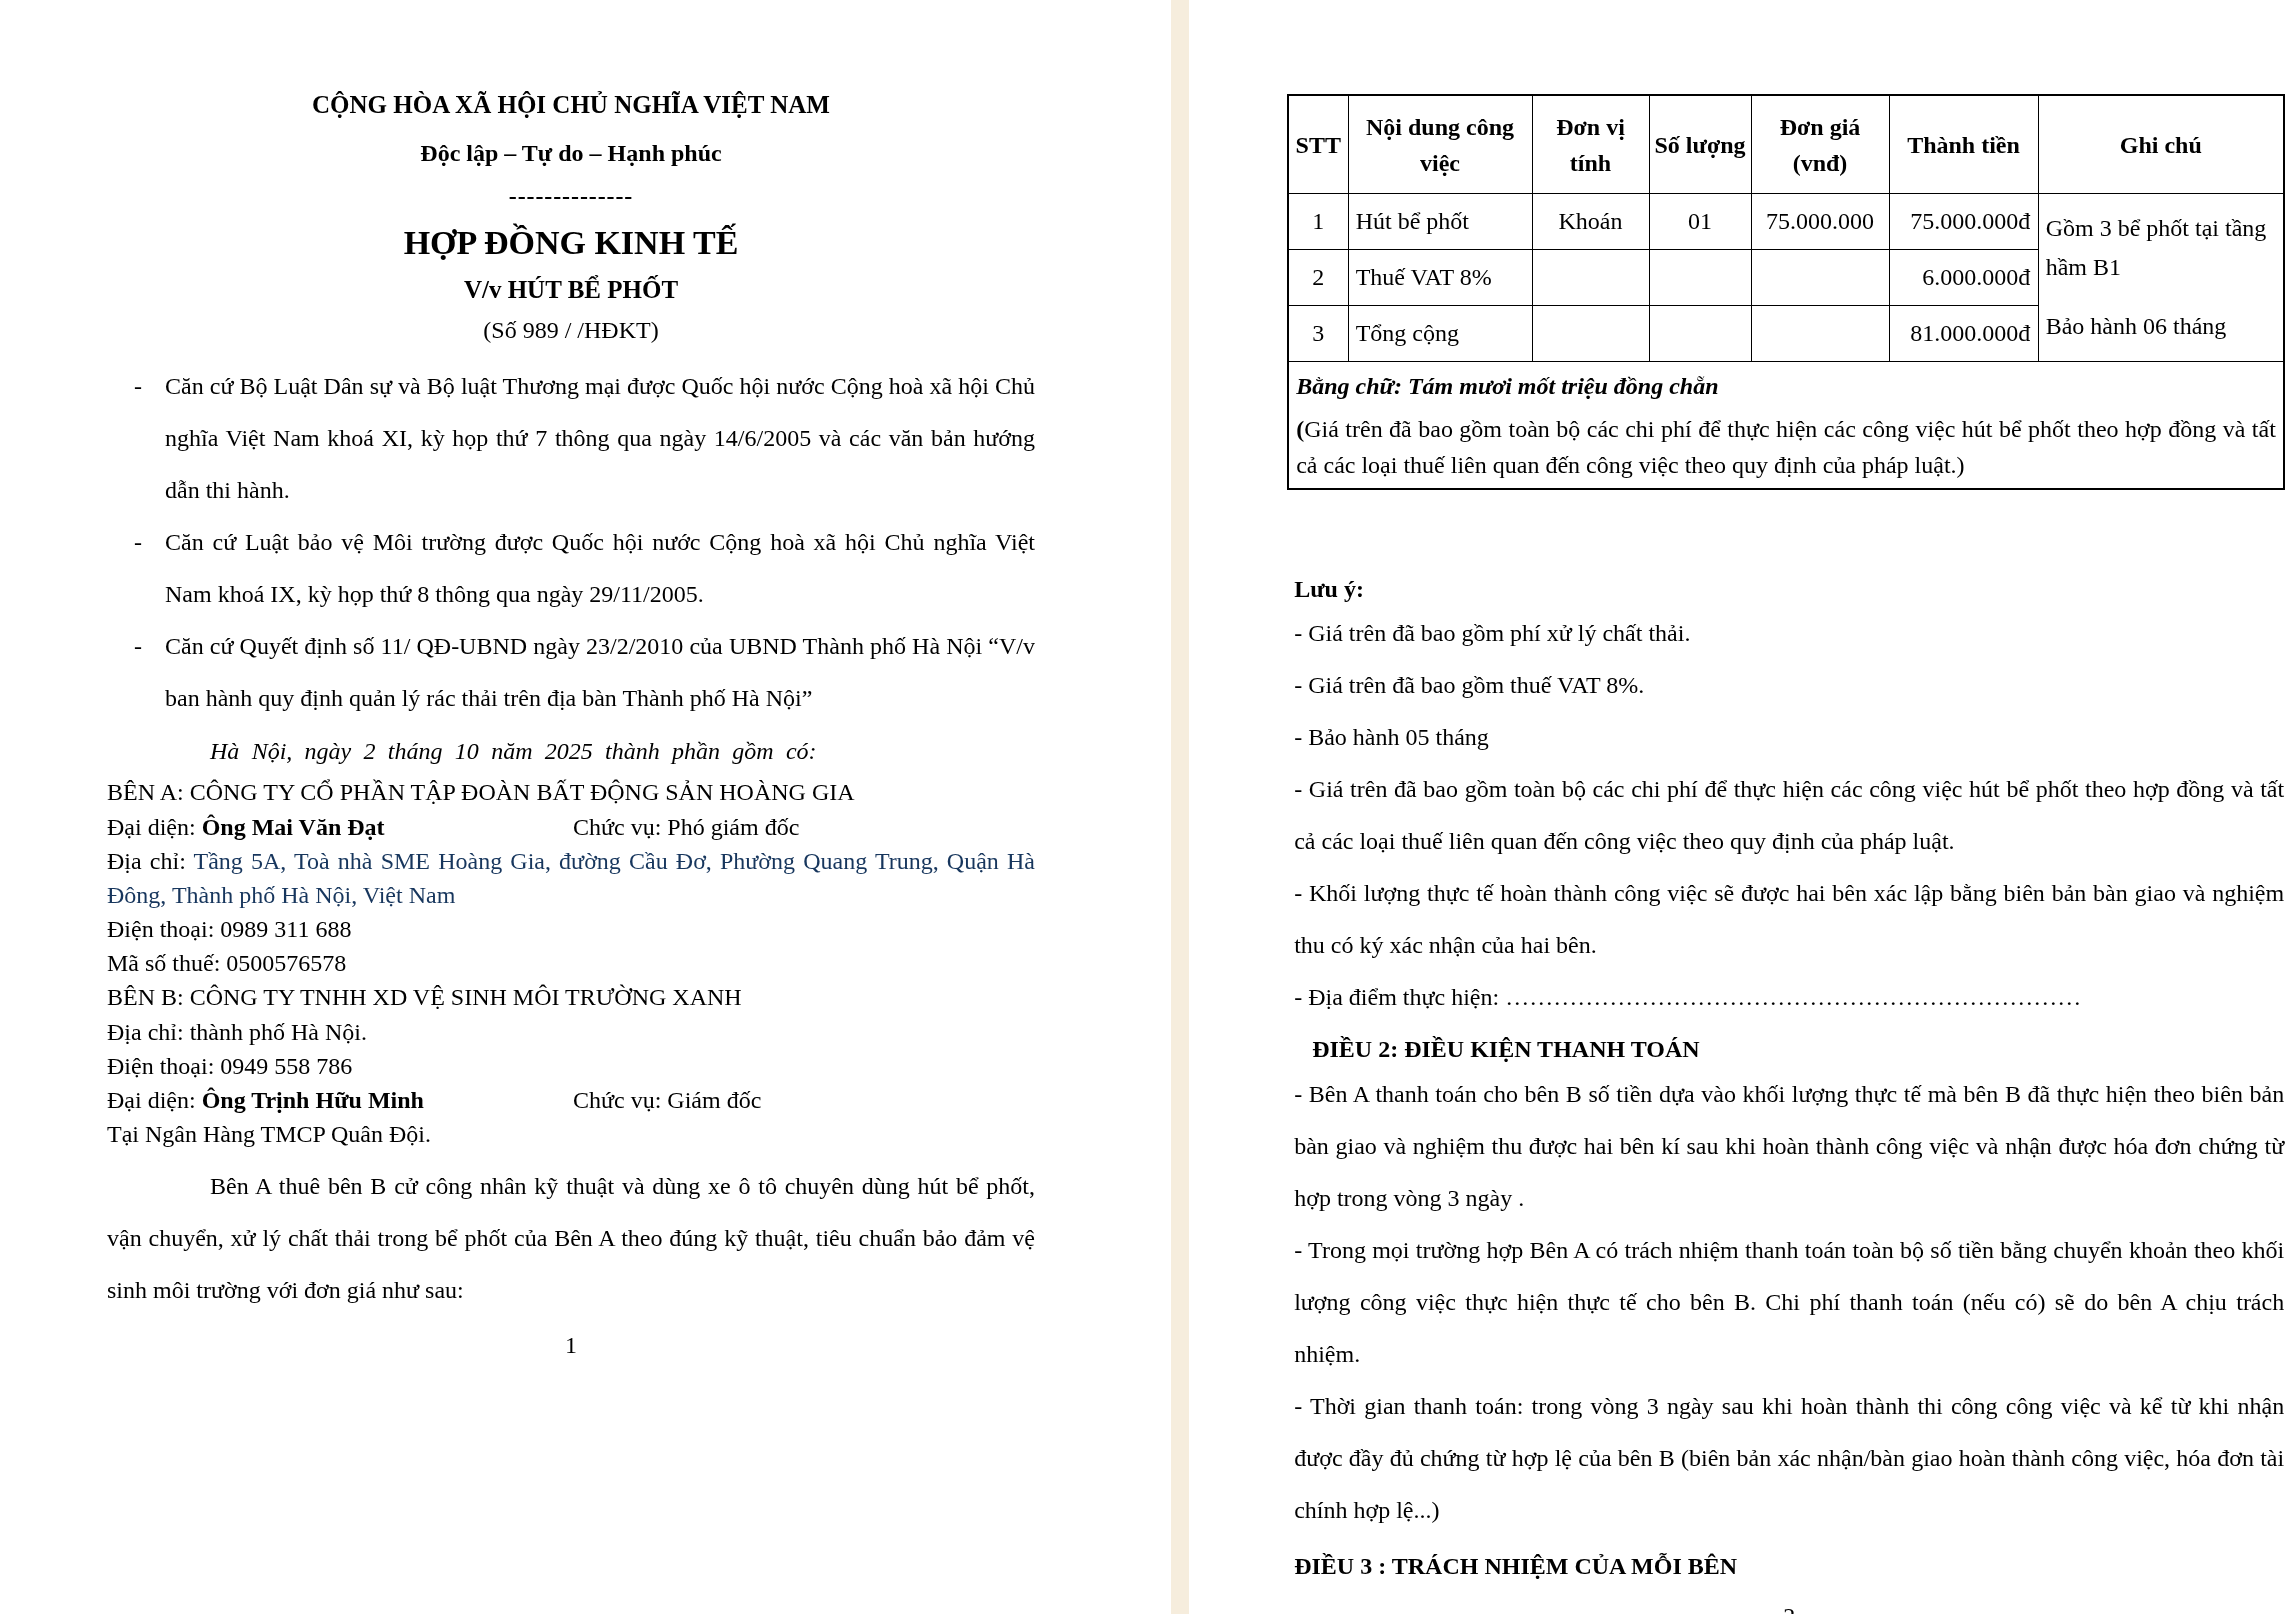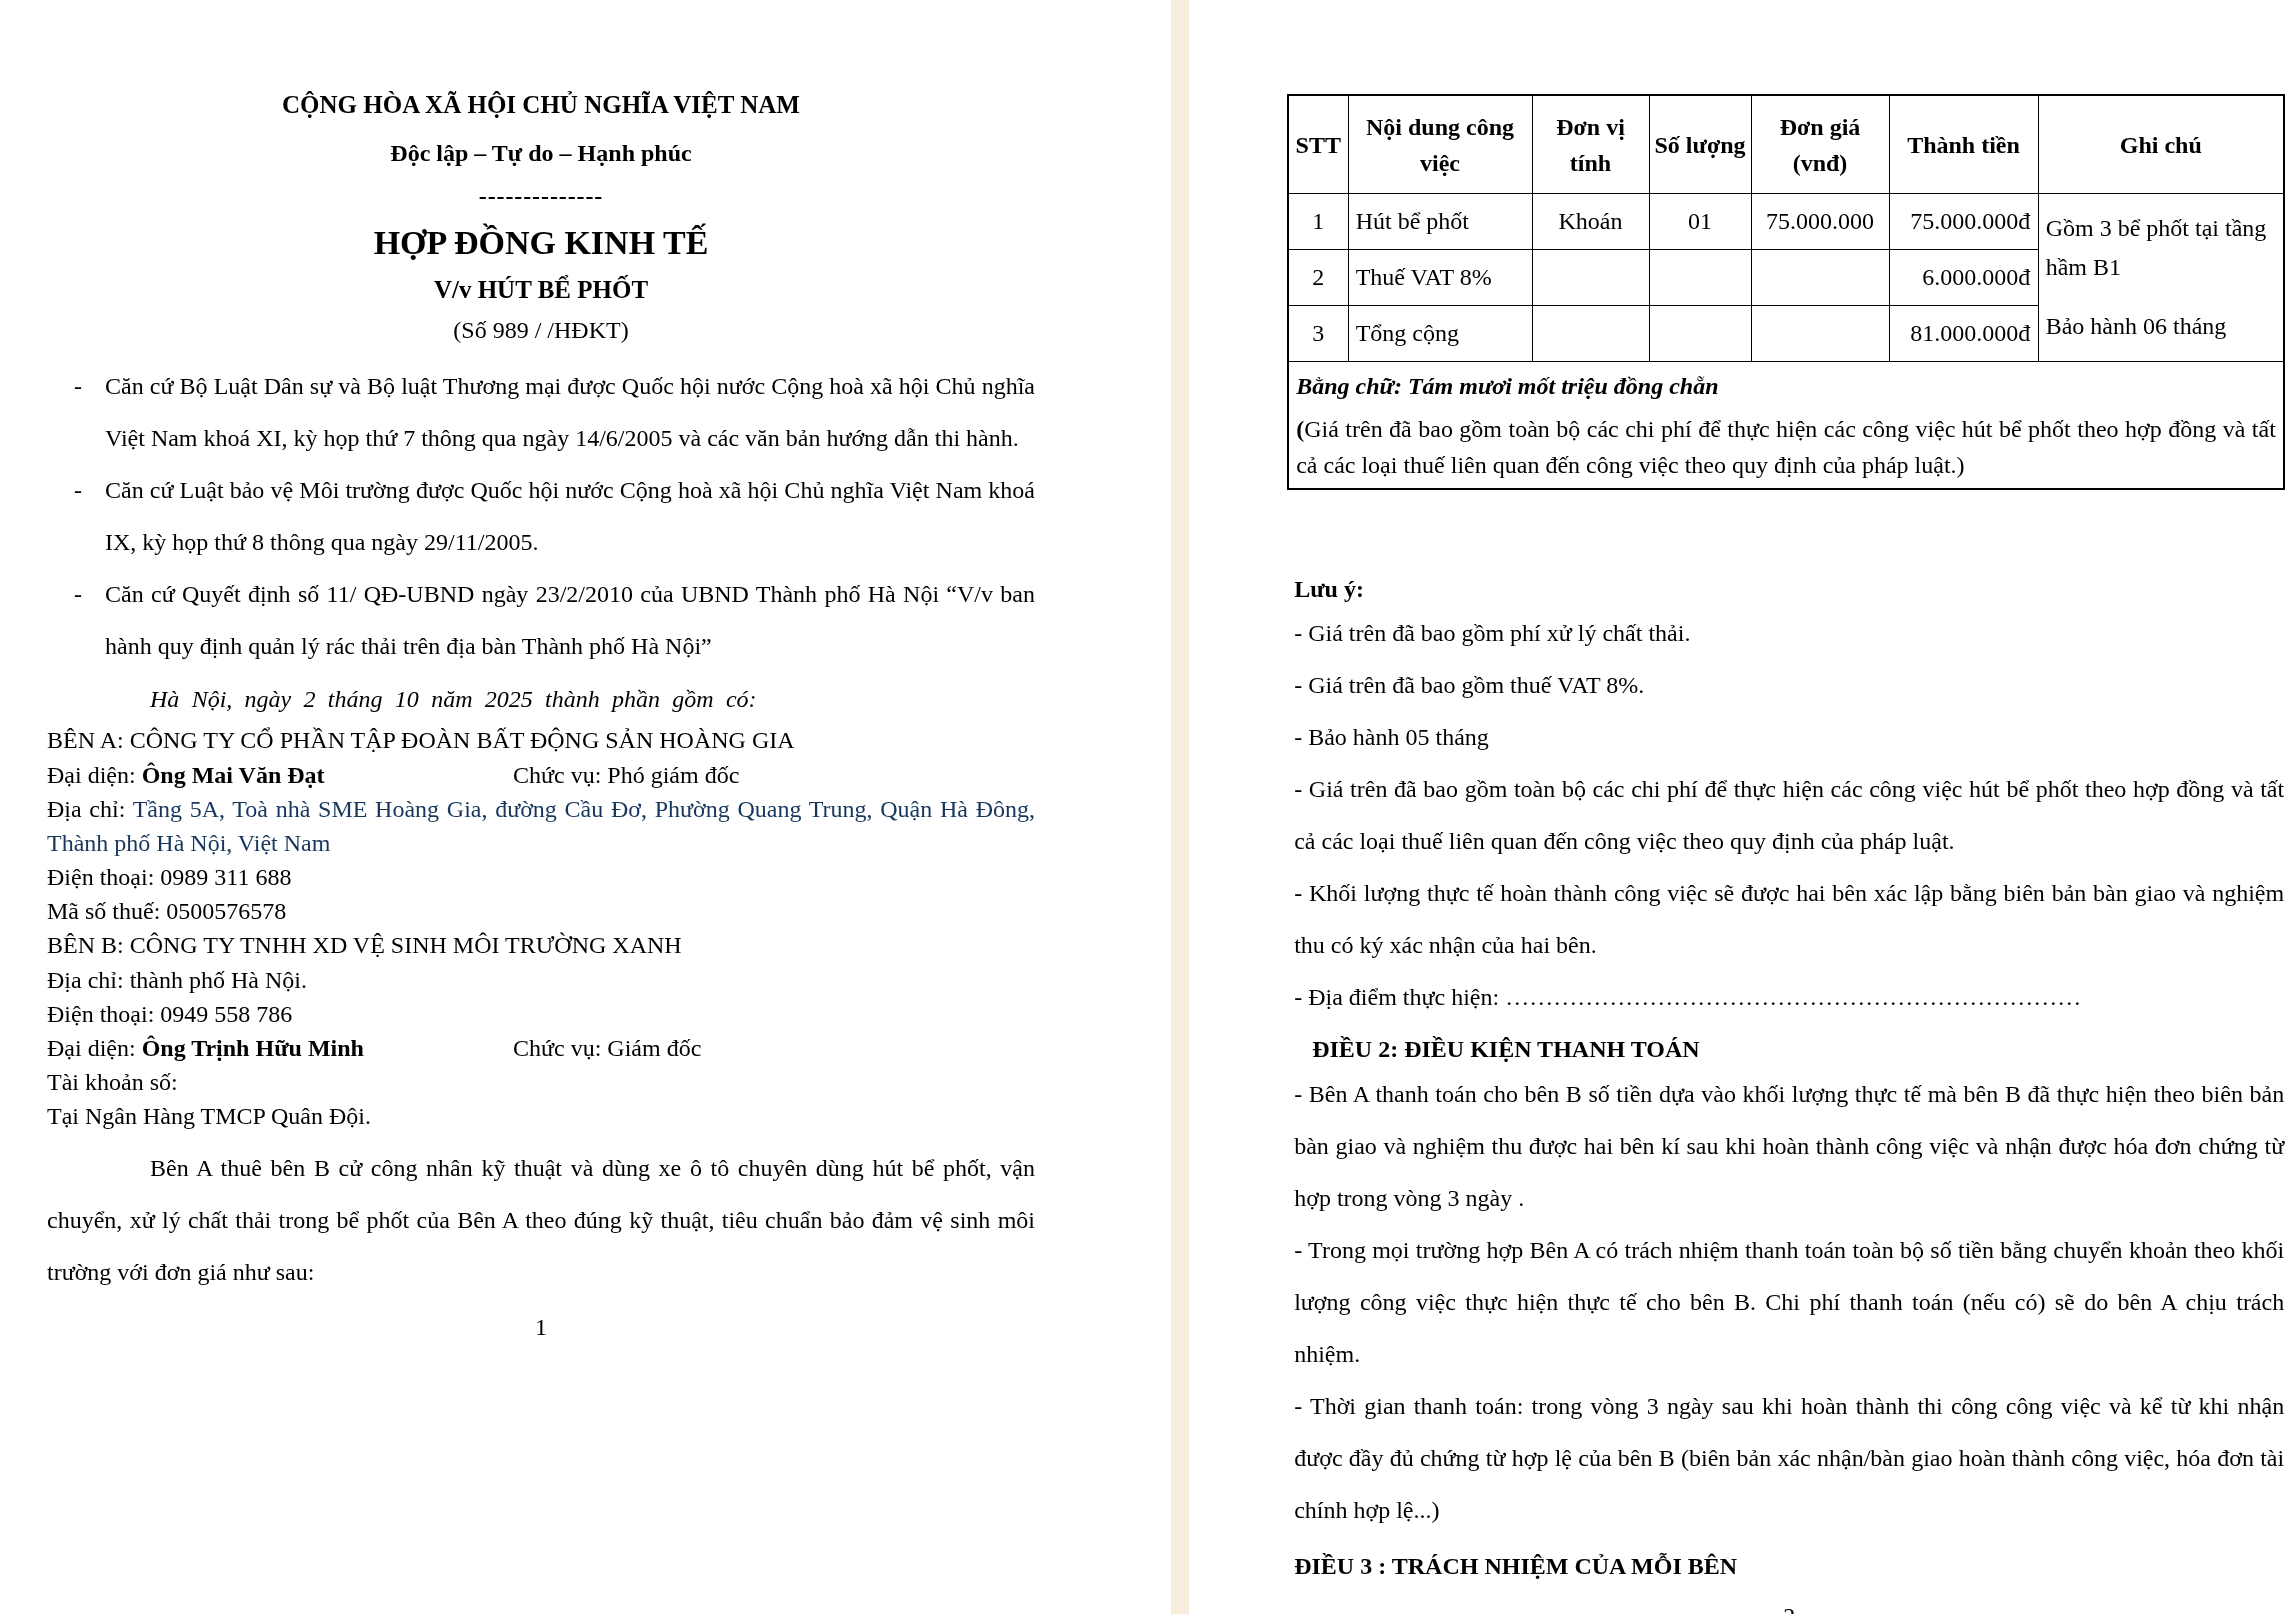--- a/index.html
+++ b/index.html
@@ -4,21 +4,21 @@
 <style>
   * { margin:0; padding:0; box-sizing:border-box; }
   html,body { background:#ffffff; }
   .canvas {
     position:relative; width:2293px; height:1615px; overflow:hidden;
     background:#ffffff; color:#000;
     font-family:"Liberation Serif","DejaVu Serif",serif;
     font-size:24px;
   }
   .page { position:absolute; top:0; height:1615px; background:#fff; }
-  .page-left  { left:0; width:1171px; padding:90px 136px 0 47px; }
+  .page-left  { left:0; width:1171px; padding:90px 136px 0 107px; }
   .page-gap   { position:absolute; top:0; left:1171px; width:19px; height:1615px; background:#f6eddd; }
   .page-right { left:1189px; width:1103px; padding:94px 9px 0 98px; }
 
   .center { text-align:center; }
   .bold { font-weight:bold; }
   .justify { text-align:justify; }
   .navy { color:#17365d; }
 
   
   .nat1 { font-weight:bold; font-size:25px; line-height:30px; }
@@ -96,21 +96,20 @@
     </div>
     <div class="pline">Điện thoại: 0989 311 688</div>
     <div class="pline">Mã số thuế: 0500576578</div>
 
     <div class="party-heading">BÊN B: CÔNG TY TNHH XD VỆ SINH MÔI TRƯỜNG XANH</div>
     <div class="pline">Địa chỉ: thành phố Hà Nội.</div>
     <div class="pline">Điện thoại:   0949 558 786</div>
     <div class="pline">
       <span class="rep-left"><span>Đại diện: </span><span class="bold">Ông Trịnh Hữu Minh</span></span><span>Chức vụ: Giám đốc</span>
     </div>
-    <div class="pline">Tài khoản số:</div>
     <div class="pline">Tại Ngân Hàng TMCP Quân Đội.</div>
 
     <div class="art1-body">Bên A thuê bên B cử công nhân kỹ thuật và dùng xe ô tô chuyên dùng hút bể phốt, vận chuyển, xử lý chất thải trong bể phốt của Bên A theo đúng kỹ thuật, tiêu chuẩn bảo đảm vệ sinh môi trường với đơn giá như sau:</div>
 
     <div class="pagenum">1</div>
   </div>
 
   <div class="page-gap"></div>
 
   <div class="page page-right">

